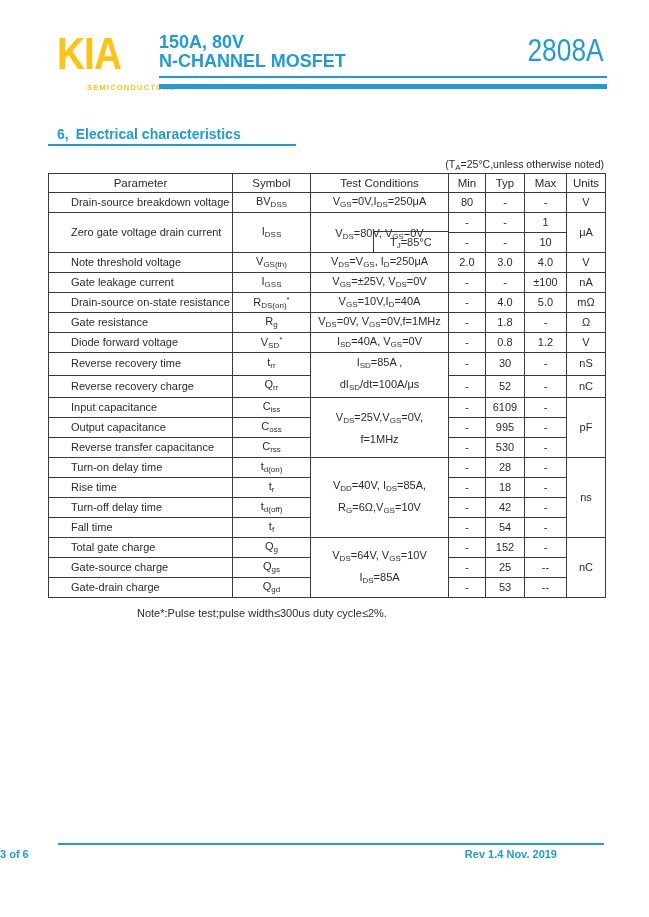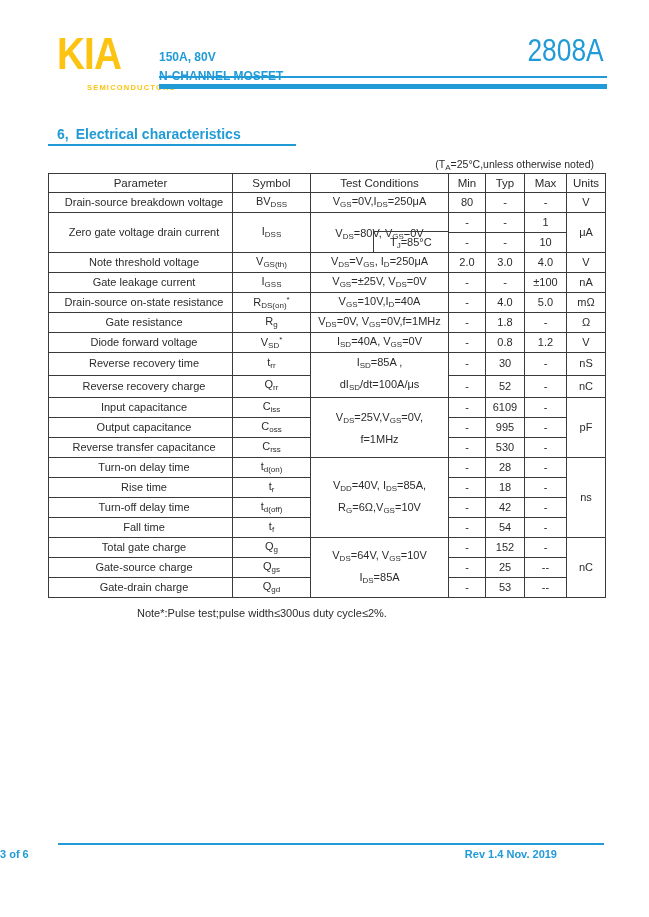--- a/index.html
+++ b/index.html
@@ -15,58 +15,58 @@
   .logo-text {
     position:absolute; left:57px; top:32px;
     font-size:44px; font-weight:bold; line-height:1;
     letter-spacing:-1px; transform:scaleX(.88); transform-origin:left top;
   }
   .logo-sub {
     position:absolute; left:57px; top:83px;
     font-size:7.5px; font-weight:bold; letter-spacing:1.2px;padding-left:30px;
   }
   .subtitle {
-    position:absolute; left:159px; top:48px;
-    font-weight:bold; font-size:12px; line-height:19px;
+    position:absolute; left:159px; top:33px;
+    font-weight:bold; font-size:18px; line-height:19px;
   }
   .part-number {
     position:absolute; right:45px; top:34px;
     font-size:31px; font-weight:400; line-height:1.1;
     transform:scaleX(.85); transform-origin:right top;
   }
   .hline-thin  { position:absolute; left:159px; top:76px; width:448px; height:2px; }
   .hline-thick { position:absolute; left:159px; top:84px; width:448px; height:5px; }
 
   
   .section-title {
     position:absolute; left:57px; top:126px;
     font-size:14px; font-weight:bold;
   }
   .section-title .num { margin-right:7px; }
   .section-underline { position:absolute; left:48px; top:144px; width:248px; height:2px; }
 
   .cond-note {
-    position:absolute; top:158px; right:55px;
+    position:absolute; top:158px; right:45px;
     font-size:10.5px; color:#2b2b2b;
   }
 
   
   table.ec {
     position:absolute; left:48px; top:173px;
     border-collapse:collapse; table-layout:fixed; width:557px;
   }
   table.ec th, table.ec td {
     border:1px solid #3a3a3a;
     font-size:11px; font-weight:normal; color:#2b2b2b;
     text-align:center; vertical-align:middle;
     height:20px; line-height:13px; padding:0;
     overflow:hidden; white-space:nowrap;
   }
   table.ec th { height:19px; font-size:11.5px; }
-  table.ec td.pl { text-align:center; padding-left:7px; }
+  table.ec td.pl { text-align:left; padding-left:22px; }
   sub { font-size:8px; vertical-align:-2px; letter-spacing:0; }
   sup { font-size:8px; vertical-align:4px; }
 
   
   td.cond-split { position:relative; padding:0; vertical-align:top; }
   td.cond-split .l1 { height:20px; line-height:20px; }
   td.cond-split .tjbox {
     position:absolute; right:0; bottom:0; width:55%; height:21px;
     line-height:20px; border-top:1px solid #3a3a3a; border-left:1px solid #3a3a3a;
   }

